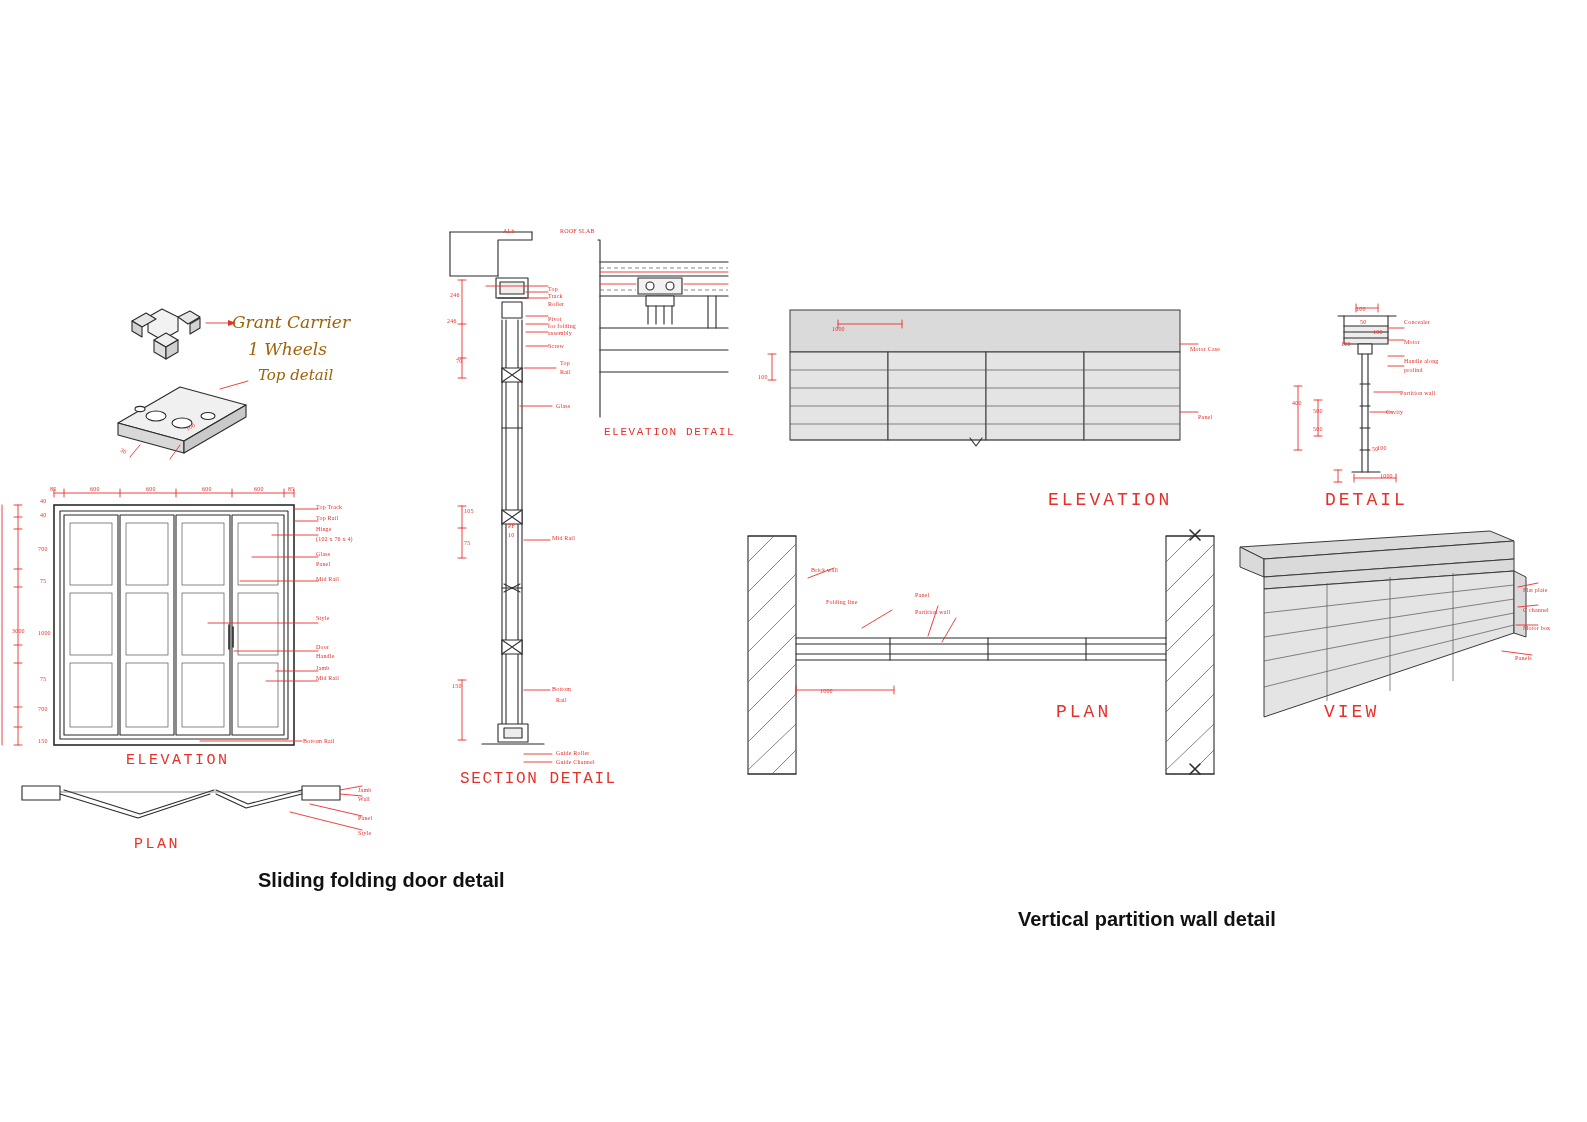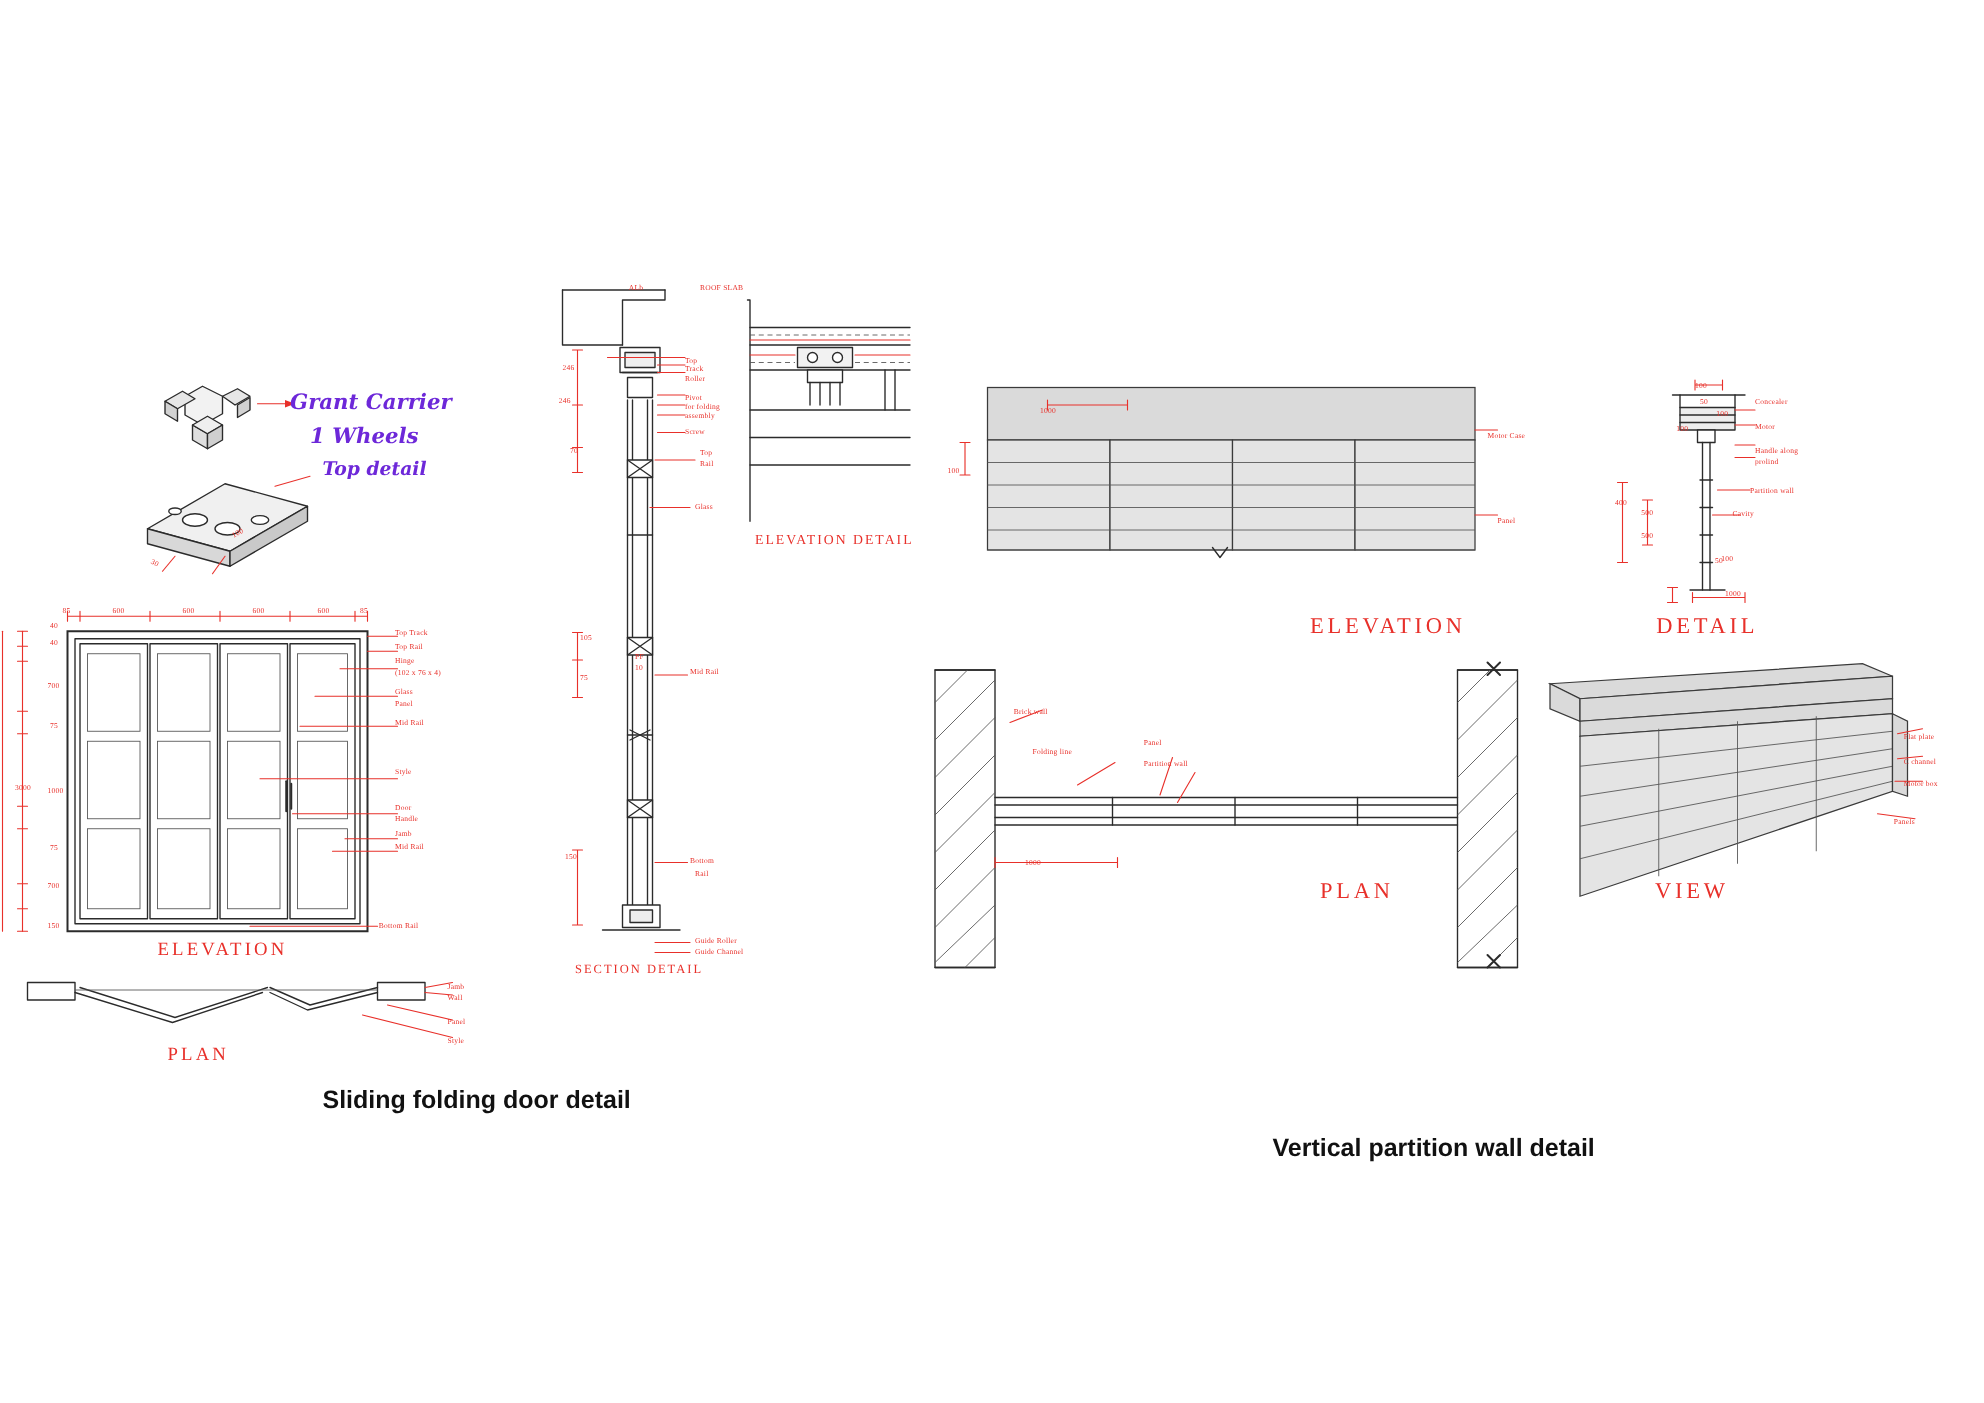--- a/index.html
+++ b/index.html
@@ -10,25 +10,25 @@
   }
   .sheet{position:absolute;inset:0;}
 
   
   .ann{
     position:absolute;color:#e8302a;font-family:"Liberation Serif", serif;
     font-size:8px;line-height:1.15;white-space:nowrap;letter-spacing:.2px;
   }
   .ann.xs{font-size:6px;}
   .hand{
-    position:absolute;color:#6d28d9;font-family:"DejaVu Serif", serif;
-    font-style:italic;white-space:nowrap;font-weight:bold;
+    position:absolute;color:#a16207;font-family:"DejaVu Serif", serif;
+    font-style:italic;white-space:nowrap;
   }
   .viewlabel{
-    position:absolute;color:#e8302a;font-family:Liberation Serif, serif;
+    position:absolute;color:#e8302a;font-family:Liberation Mono, monospace;
     font-size:15px;letter-spacing:2.5px;white-space:nowrap;
   }
   .viewlabel.big{font-size:18px;letter-spacing:3px;}
   .caption{
     position:absolute;color:#111;font-family:"Liberation Sans", sans-serif;
     font-size:20px;font-weight:bold;white-space:nowrap;
   }
   svg{position:absolute;overflow:visible;}
   .blk{fill:none;stroke:#2b2b2b;stroke-width:1.1;stroke-linecap:round;stroke-linejoin:round;}
   .blk2{fill:none;stroke:#2b2b2b;stroke-width:1.6;stroke-linecap:round;}
@@ -263,21 +263,21 @@
   <div class="ann xs" style="left:548px;top:330px;">assembly</div>
   <div class="ann xs" style="left:548px;top:343px;">Screw</div>
   <div class="ann xs" style="left:560px;top:360px;">Top</div>
   <div class="ann xs" style="left:560px;top:369px;">Rail</div>
   <div class="ann xs" style="left:556px;top:403px;">Glass</div>
   <div class="ann xs" style="left:552px;top:535px;">Mid Rail</div>
   <div class="ann xs" style="left:552px;top:686px;">Bottom</div>
   <div class="ann xs" style="left:556px;top:697px;">Rail</div>
   <div class="ann xs" style="left:556px;top:750px;">Guide Roller</div>
   <div class="ann xs" style="left:556px;top:759px;">Guide Channel</div>
-  <div class="viewlabel" style="left:460px;top:770px;font-size:10px;letter-spacing:1.6px;">SECTION DETAIL</div>
+  <div class="viewlabel" style="left:460px;top:770px;font-size:16px;letter-spacing:1.6px;">SECTION DETAIL</div>
 
   <svg style="left:598px;top:232px;width:130px;height:190px;">
     <g class="blk">
       <path d="M0,8 L2,8 L2,185"></path>
       <path d="M2,30 L130,30"></path>
       <path d="M2,44 L130,44"></path>
       <path d="M2,64 L130,64"></path>
       <path d="M2,96 L130,96"></path>
       <path d="M2,118 L130,118"></path>
       <path d="M2,140 L130,140"></path>

